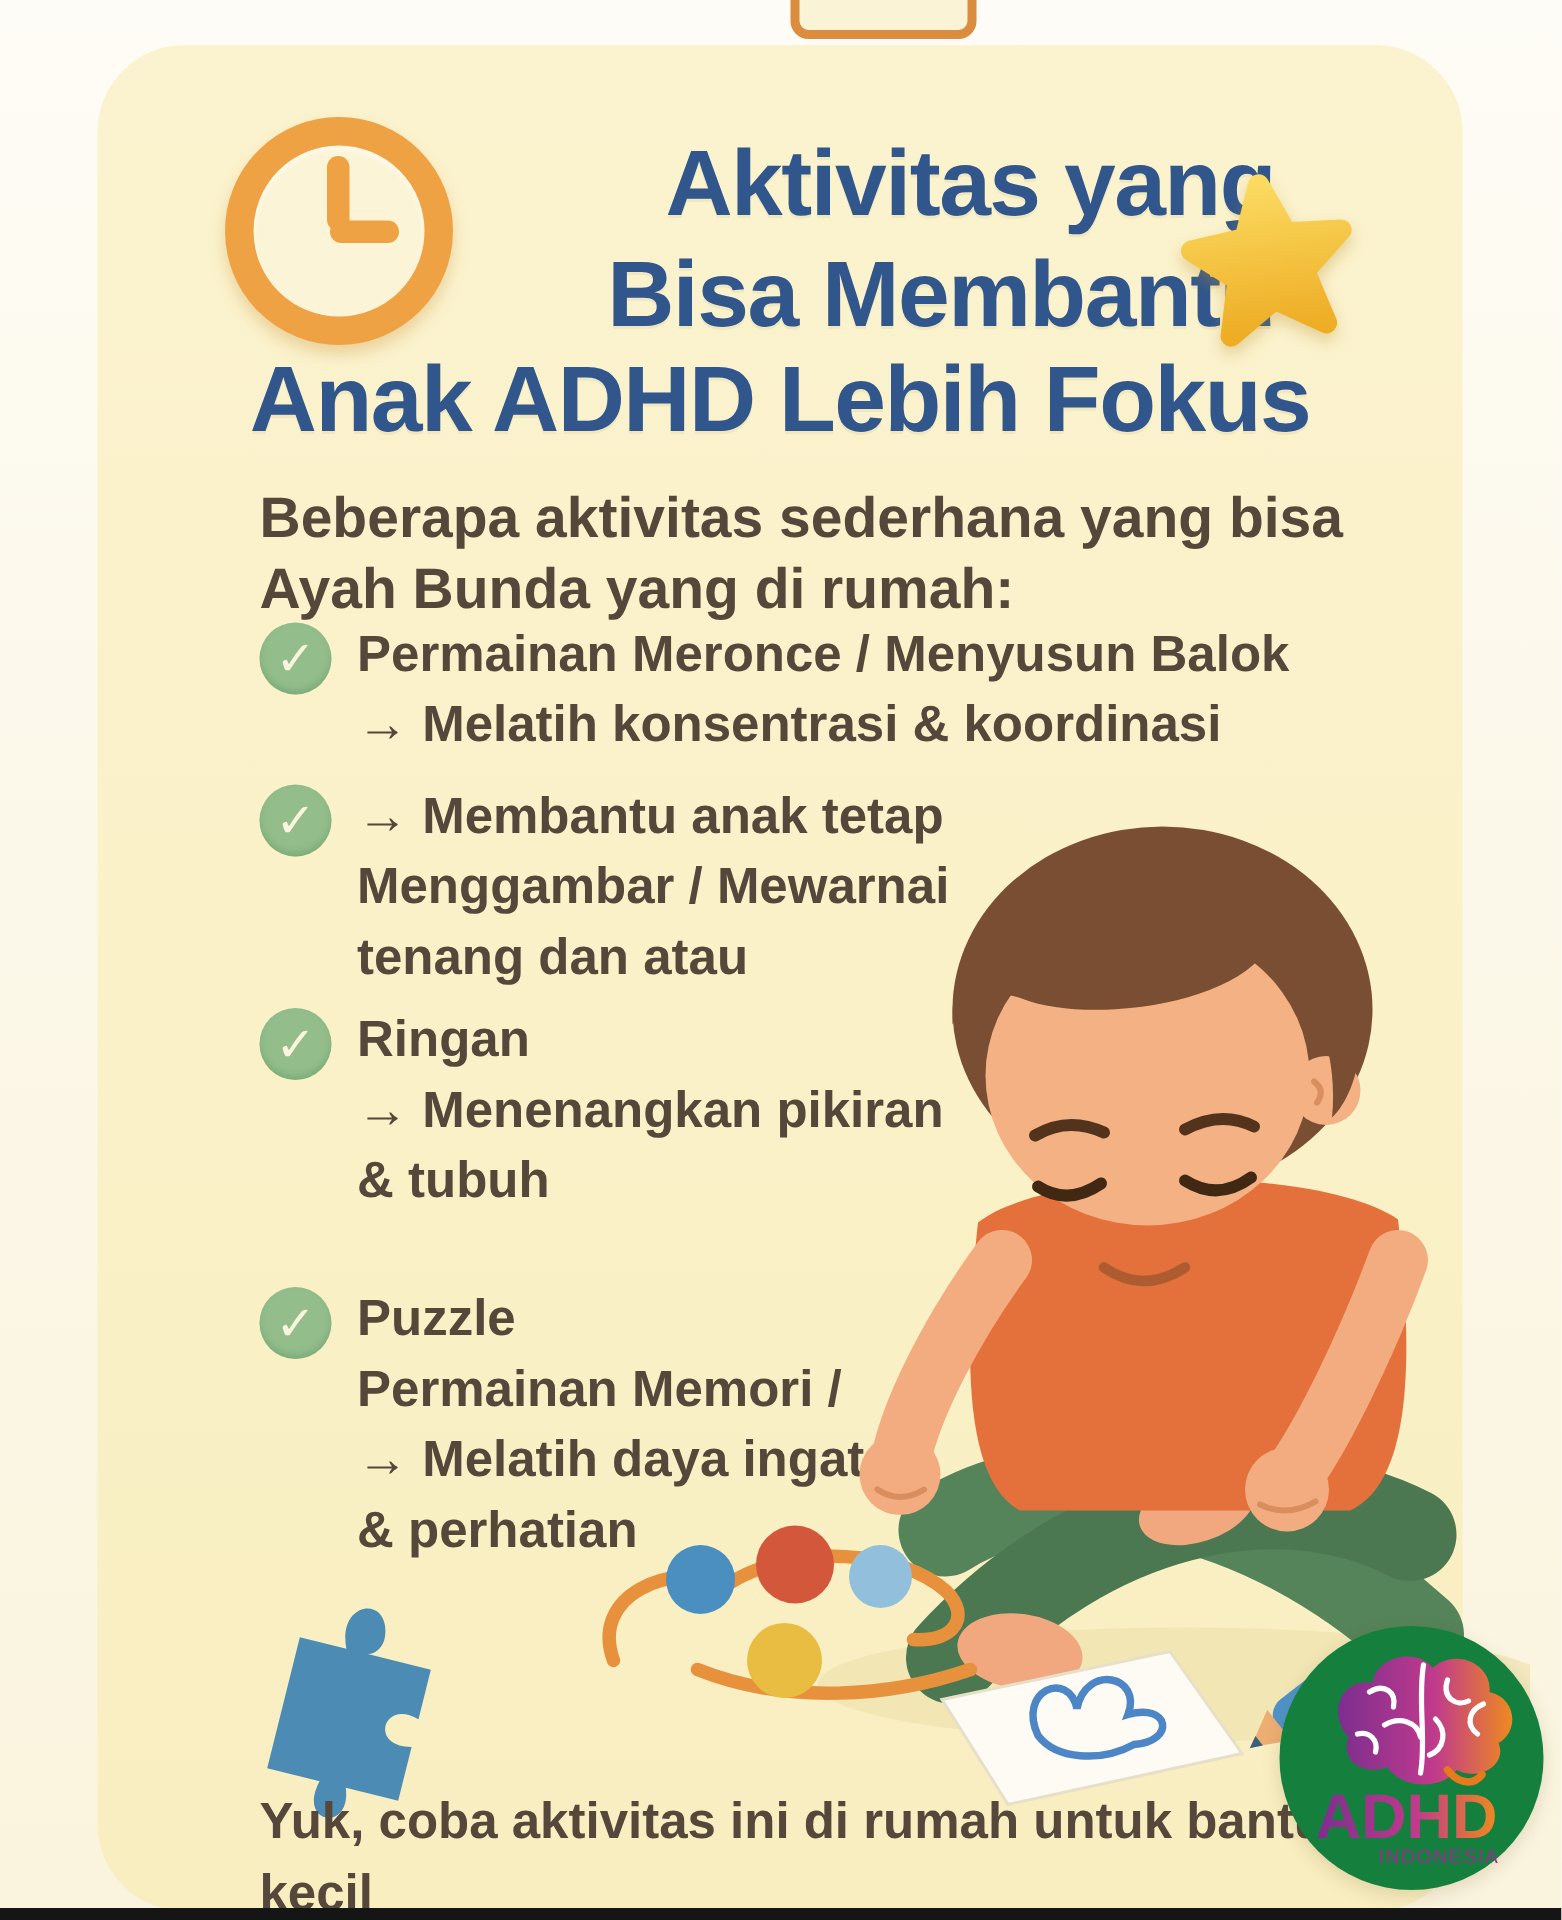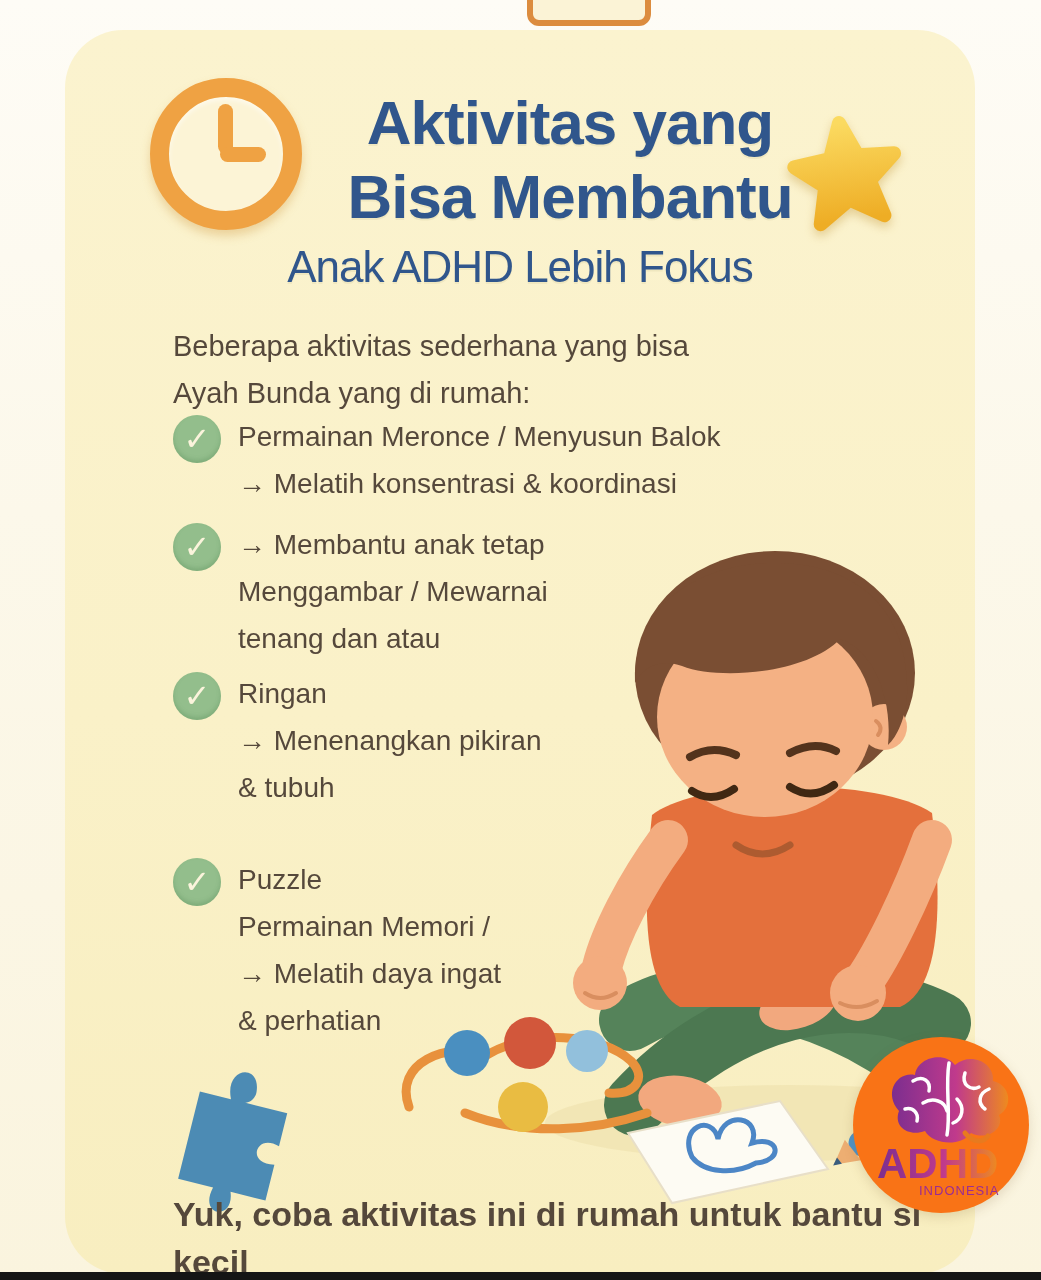--- a/index.html
+++ b/index.html
@@ -21,62 +21,62 @@
   }
   
   .clock{
     position:absolute;left:85px;top:48px;width:114px;height:114px;border-radius:50%;
     background:#FCF4D6;border:19px solid #EFA243;
     box-shadow:0 6px 10px rgba(205,150,60,.35), inset 0 3px 5px rgba(255,255,255,.55);
   }
   .clock .hand12{position:absolute;left:50%;top:7px;width:15px;height:50px;margin-left:-8px;background:#EFA243;border-radius:8px;}
   .clock .hand3{position:absolute;left:50%;top:50%;width:46px;height:15px;margin-left:-6px;margin-top:-7px;background:#EFA243;border-radius:8px;}
   .title-main{
-    position:absolute;left:225px;top:56px;width:560px;text-align:center;
+    position:absolute;left:225px;top:56px;width:560px;text-align:right;
     font-size:62px;line-height:74px;font-weight:bold;color:#30568C;letter-spacing:-1px;
     text-shadow:0 2px 0 rgba(120,100,40,.08);
   }
   .title-main span{display:block;}
   .title-line3{
     position:absolute;left:0;right:0;top:200px;text-align:center;
-    font-size:44px;line-height:74px;font-weight:normal;color:#30568C;letter-spacing:-1px;
+    font-size:62px;line-height:74px;font-weight:bold;color:#30568C;letter-spacing:-1px;
     text-shadow:0 2px 0 rgba(120,100,40,.08);
   }
   .star{position:absolute;left:722px;top:84px;width:118px;height:118px;filter:drop-shadow(0 5px 5px rgba(190,140,40,.35));}
   
   .intro{
     position:absolute;left:108px;top:293px;width:740px;
-    font-size:29px;line-height:47px;font-weight:normal;color:#55483B;
+    font-size:38px;line-height:47px;font-weight:bold;color:#55483B;
   }
   .intro span{display:block;}
   .check-item{position:absolute;display:flex;align-items:flex-start;}
   .check-item .badge{
     flex:0 0 auto;width:48px;height:48px;border-radius:50%;background:#93BE8C;
     color:#FBF4DC;font-size:32px;font-weight:900;display:flex;align-items:center;justify-content:center;
     margin-right:17px;margin-top:2px;box-shadow:inset 0 -3px 4px rgba(90,140,90,.35);
   }
-  .check-item .lines{font-size:28px;line-height:47px;font-weight:normal;color:#55483B;}
+  .check-item .lines{font-size:34px;line-height:47px;font-weight:bold;color:#55483B;}
   .check-item .lines span{display:block;}
   .item1{left:108px;top:383px;}
   .item2{left:108px;top:491px;}
   .item3{left:108px;top:640px;}
   .item4{left:108px;top:826px;}
   .footer-text{
     position:absolute;left:108px;top:1160px;width:760px;z-index:8;
     font-size:34px;line-height:48px;font-weight:bold;color:#55483B;
   }
   .footer-text span{display:block;}
   
   .boy-svg{position:absolute;left:475px;top:515px;z-index:2;}
   .beads-svg{position:absolute;left:330px;top:985px;z-index:3;}
   .paper-svg{position:absolute;left:535px;top:1055px;z-index:3;}
   .puzzle-svg{position:absolute;left:93px;top:1022px;z-index:3;}
   .logo{
-    position:absolute;left:853px;top:1037px;width:176px;height:176px;border-radius:50%;
-    background:#f97316;z-index:10;box-shadow:0 4px 12px rgba(120,90,40,.18);
+    position:absolute;left:853px;top:1084px;width:176px;height:176px;border-radius:50%;
+    background:#15803d;z-index:10;box-shadow:0 4px 12px rgba(120,90,40,.18);
   }
 </style>
 </head>
 <body>
 
 <div class="top-tab"></div>
 
 <div class="card">
 
   <div class="clock">

